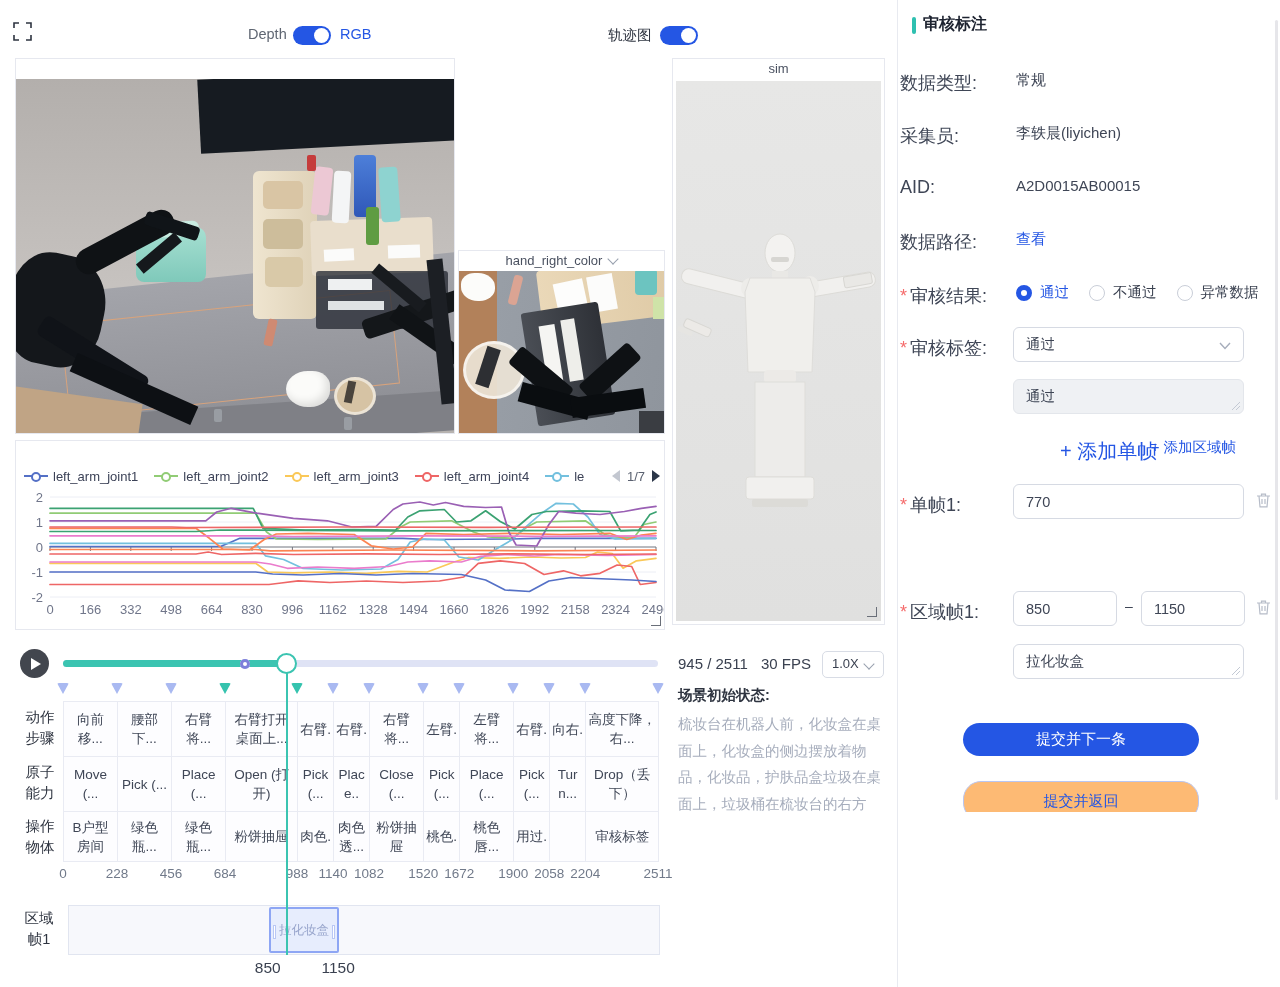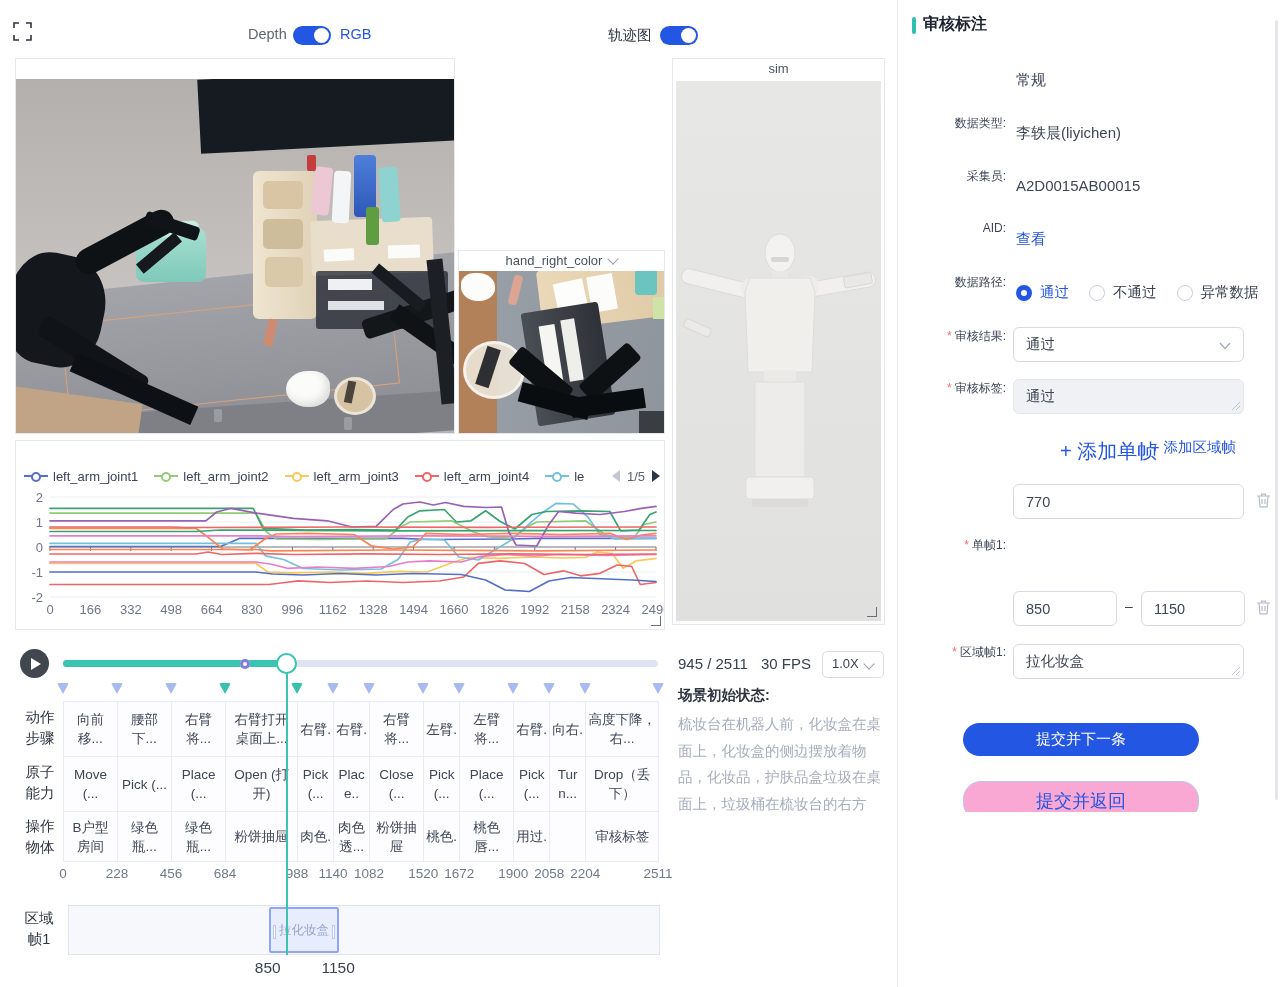--- a/index.html
+++ b/index.html
@@ -20,21 +20,21 @@
   .pager-left{width:0;height:0;border-top:6px solid transparent;border-bottom:6px solid transparent;border-right:8px solid #c3c7d0;}
   .pager-right{width:0;height:0;border-top:6px solid transparent;border-bottom:6px solid transparent;border-left:8px solid #2b3648;}
   
   .tri{position:absolute;top:0;width:0;height:0;border-left:6.5px solid transparent;border-right:6.5px solid transparent;border-top:11px solid #a9b9f1;border-radius:2px;}
   .tri.teal{border-top-color:#35c3ae;}
   .cell{position:absolute;box-sizing:border-box;border-right:1px solid #e9ebf3;border-bottom:1px solid #e9ebf3;display:flex;align-items:center;justify-content:center;background:#fdfdff;}
   .cell span{display:block;text-align:center;font-size:13.5px;line-height:19px;color:#3f4656;word-break:break-all;overflow:hidden;max-height:40px;padding:0 2px;}
   .rowlab{position:absolute;width:36px;text-align:center;font-size:14.5px;line-height:21px;color:#2e3440;}
   .axlab{position:absolute;width:42px;text-align:center;font-size:13.5px;color:#717a8a;top:0;}
   
-  .flabel{position:absolute;width:106px;left:2px;text-align:right;font-size:12px;color:#3f4656;margin-top:44px;}
+  .flabel{position:absolute;width:106px;left:2px;text-align:left;font-size:18px;color:#3f4656;}
   .fvalue{position:absolute;left:118px;font-size:15px;color:#3f4656;}
   .req{color:#f56c6c;margin-right:3px;}
   .ibox{position:absolute;box-sizing:border-box;height:35px;background:#fff;border:1px solid #d6dae3;border-radius:6px;font-size:14.5px;color:#3f4656;padding:7px 12px;font-family:inherit;}
   .ta{position:absolute;box-sizing:border-box;height:35px;border-radius:6px;font-size:14.5px;color:#3f4656;padding:7px 12px;}
   .ta::after{content:'';position:absolute;right:3px;bottom:3px;width:8px;height:8px;background:linear-gradient(135deg,transparent 45%,#c3c9d4 45% 55%,transparent 55% 70%,#c3c9d4 70% 80%,transparent 80%);}
   .radio{display:inline-block;width:16px;height:16px;border-radius:50%;border:1px solid #c9ced8;background:#fff;box-sizing:border-box;vertical-align:-3px;}
   .radio.sel{border:5px solid #2456e4;}
   .blue{color:#2456e4;}
   .corner{position:absolute;width:9px;height:9px;border-right:1.5px solid #6a6f79;border-bottom:1.5px solid #6a6f79;}
 </style>
@@ -170,21 +170,21 @@
               <i></i>
               <b></b>
             </span>left_arm_joint4</span>
           <span class="litem"><span class="licon" style="--c:#73c0de">
               <i></i>
               <b></b>
             </span>le</span>
         </div>
       <div style="display:flex;align-items:center;gap:7px">
         <span class="pager-left"></span>
-        <span style="font-size:13px;color:#5a6170">1/5</span>
+        <span style="font-size:13px;color:#5a6170">1/7</span>
         <span class="pager-right"></span>
       </div>
     </div>
     <svg id="action-chart" class="abs" style="left:0;top:48px" width="648" height="132" viewBox="0 0 648 132">
         <line x1="34" x2="640" y1="8" y2="8" stroke="#eceef5" stroke-width="1"></line>
         <text x="27" y="12.5" text-anchor="end" font-size="13" fill="#70768a">2</text>
         <line x1="34" x2="640" y1="33" y2="33" stroke="#eceef5" stroke-width="1"></line>
         <text x="27" y="37.5" text-anchor="end" font-size="13" fill="#70768a">1</text>
         <line x1="34" x2="640" y1="58" y2="58" stroke="#71757f" stroke-width="1"></line>
         <text x="27" y="62.5" text-anchor="end" font-size="13" fill="#70768a">0</text>
@@ -464,18 +464,18 @@
     <input class="ibox" style="left: 115px; top: 591px; width: 104px;" value="850">
     <span class="abs" style="left:227px;top:598px;font-size:14px;color:#3f4656">–</span>
     <input class="ibox" style="left: 243px; top: 591px; width: 104px;" value="1150">
     <svg class="abs" style="left:358px;top:599px" width="15" height="16" viewBox="0 0 15 16">
         <path d="M1 4h13M5.5 4V2.2h4V4M3 4l1 10.8h7L12 4M6 7v5M9 7v5" stroke="#b6bcc8" fill="none" stroke-width="1.2"></path>
       </svg>
     <div class="ta" style="left:115px;top:644px;width:231px;background:#fff;border:1px solid #d6dae3">拉化妆盒</div>
 
     <button class="abs" style="left:65px;top:723px;width:236px;height:33px;border-radius:17px;border:none;background:#2456e4;color:#fff;font-size:15px;font-family:inherit;cursor:pointer">提交并下一条</button>
     <div class="abs" style="left:65px;top:781px;width:236px;height:31px;overflow:hidden">
-      <button style="position:absolute;left:0;top:0;width:236px;height:40px;border-radius:18px;border:1.5px solid #b9c6f2;background:#f9a8d4;color:#2456e4;font-size:18px;font-family:inherit;cursor:pointer">提交并返回</button>
+      <button style="position:absolute;left:0;top:0;width:236px;height:40px;border-radius:18px;border:1.5px solid #b9c6f2;background:#fdba74;color:#2456e4;font-size:15px;font-family:inherit;cursor:pointer">提交并返回</button>
     </div>
 
     <span class="abs" style="left:377px;top:20px;width:3px;height:780px;background:#e6e6ea;border-radius:2px"></span>
   </div>
 </div>
 
 </body></html>

